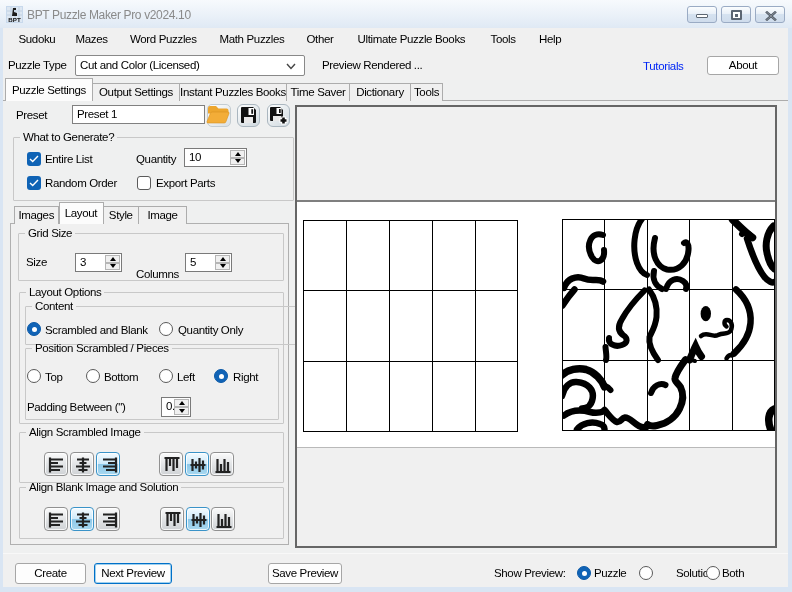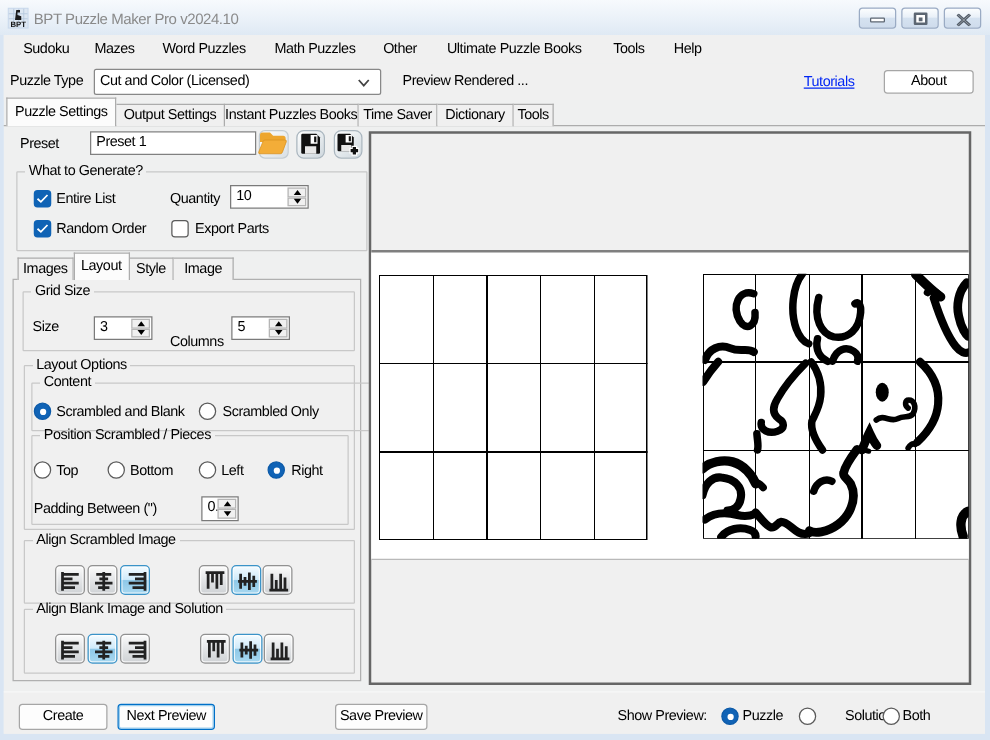--- a/index.html
+++ b/index.html
@@ -17,21 +17,21 @@
 .winbtn { top:6px; width:30px; height:17px; border:1px solid #9aabc4; border-radius:3px; background:linear-gradient(#fbfdfe, #e9f0f8 45%, #d5e2f0 50%, #cfdcec); }
 #btnmin { left:687px; } #btnmax { left:721px; } #btncls { left:755px; }
 
 #menubar { left:3px; top:28px; width:785px; height:23px; background:#f0f0f0; }
 .menuitem { top:33px; }
 
 #ptrow { left:3px; top:51px; width:785px; height:29px; background:#f0f0f0; }
 .combo { left:72px; top:3.5px; width:230px; height:21px; background:#fff; border:1px solid #888; border-radius:2px; }
 .combo span { position:absolute; left:4px; top:3px; }
 #aboutbtn { left:704px; top:5px; width:72px; height:19px; background:#fff; border:1px solid #a6a6a6; border-radius:3px; text-align:center; line-height:17px; }
-#tutorials { left:640px; top:9px; color:#0026f5; text-decoration:underline; }
+#tutorials { left:640px; top:9px; color:#0026f5; }
 
 #tabrow { left:3px; top:80px; width:785px; height:21px; }
 #tabrow .tline { position:absolute; left:0; right:0; top:20px; height:1px; background:#acacac; }
 .mtab { position:absolute; top:3px; height:18px; line-height:17px; text-align:center; border-top:1px solid #acacac; border-right:1px solid #acacac; background:#f0f0f0; }
 .mtab.first { border-left:1px solid #acacac;text-align:center; }
 .mtab.active { top:-2px; height:23px; line-height:22px; background:#fcfcfc; border-left:1px solid #acacac; z-index:3; }
 
 .field { background:#fff; border:1px solid #808080; }
 fieldset { position:absolute; border:1px solid #c8c8c8; border-radius:1px; }
 fieldset legend { margin-left:6px; padding:0 3px; font-size:11.5px; }
@@ -222,21 +222,21 @@
 
 <fieldset style="left:19px;top:286px;width:265px;height:138px;">
     <legend>Layout Options</legend>
   </fieldset>
 <fieldset style="left:25px;top:300px;width:290px;height:45px;">
     <legend>Content</legend>
   </fieldset>
 <div class="abs radio sel" style="left:27px;top:322px;"></div>
 <label class="abs" style="left:45px;top:324px;">Scrambled and Blank</label>
 <div class="abs radio" style="left:159px;top:322px;"></div>
-<label class="abs" style="left:178px;top:324px;">Scrambled Only</label>
+<label class="abs" style="left:178px;top:324px;">Quantity Only</label>
 <fieldset style="left:25px;top:342px;width:254px;height:78px;">
     <legend>Position Scrambled / Pieces</legend>
   </fieldset>
 <div class="abs radio" style="left:27px;top:369px;"></div>
 <label class="abs" style="left:45px;top:371px;">Top</label>
 <div class="abs radio" style="left:86px;top:369px;"></div>
 <label class="abs" style="left:104px;top:371px;">Bottom</label>
 <div class="abs radio" style="left:159px;top:369px;"></div>
 <label class="abs" style="left:177px;top:371px;">Left</label>
 <div class="abs radio sel" style="left:214px;top:369px;"></div>

